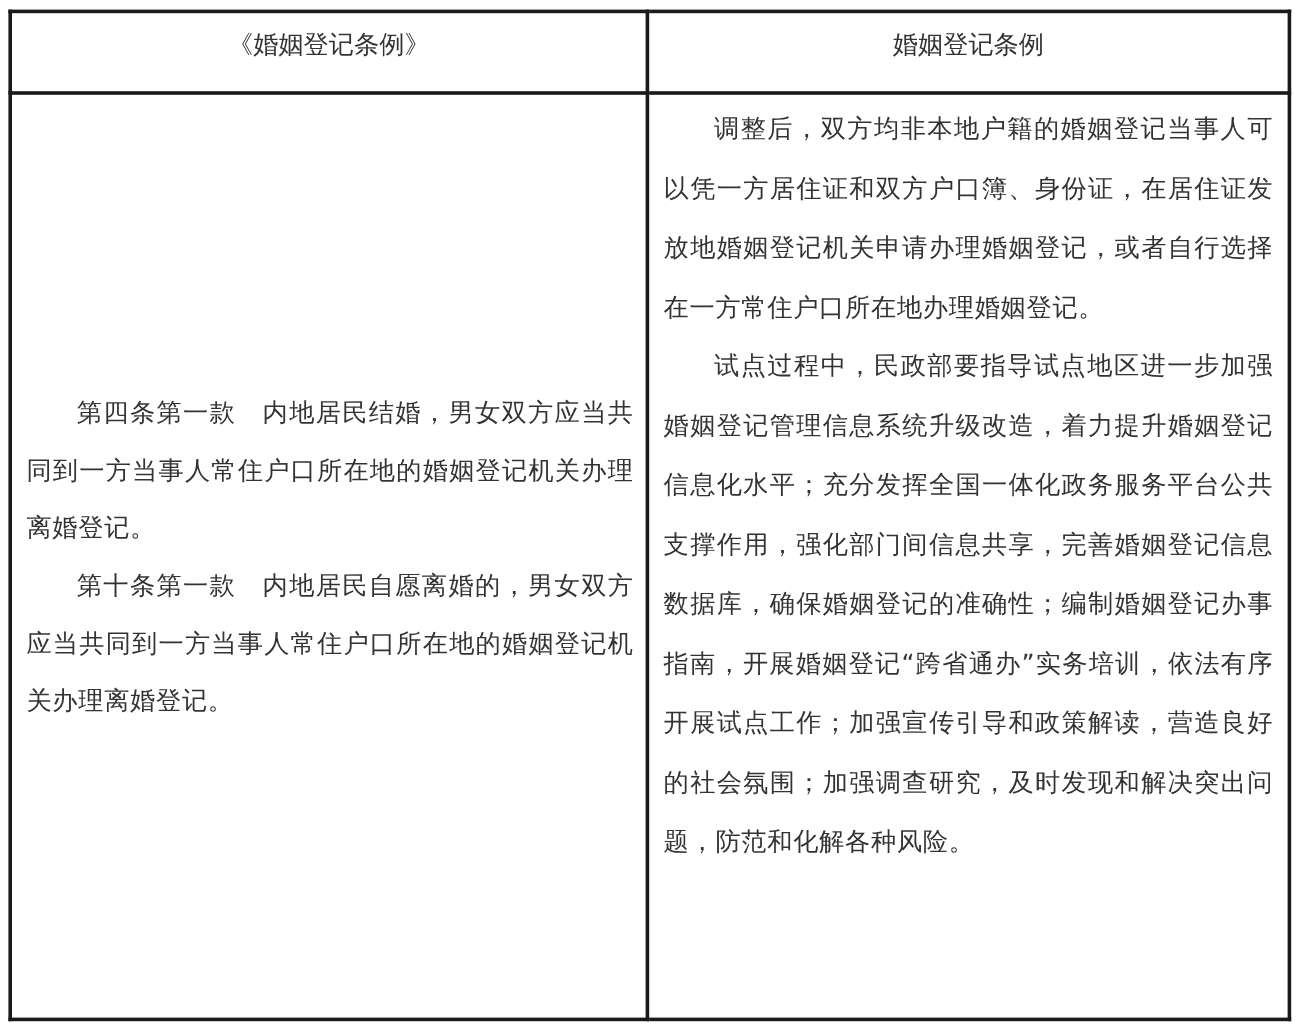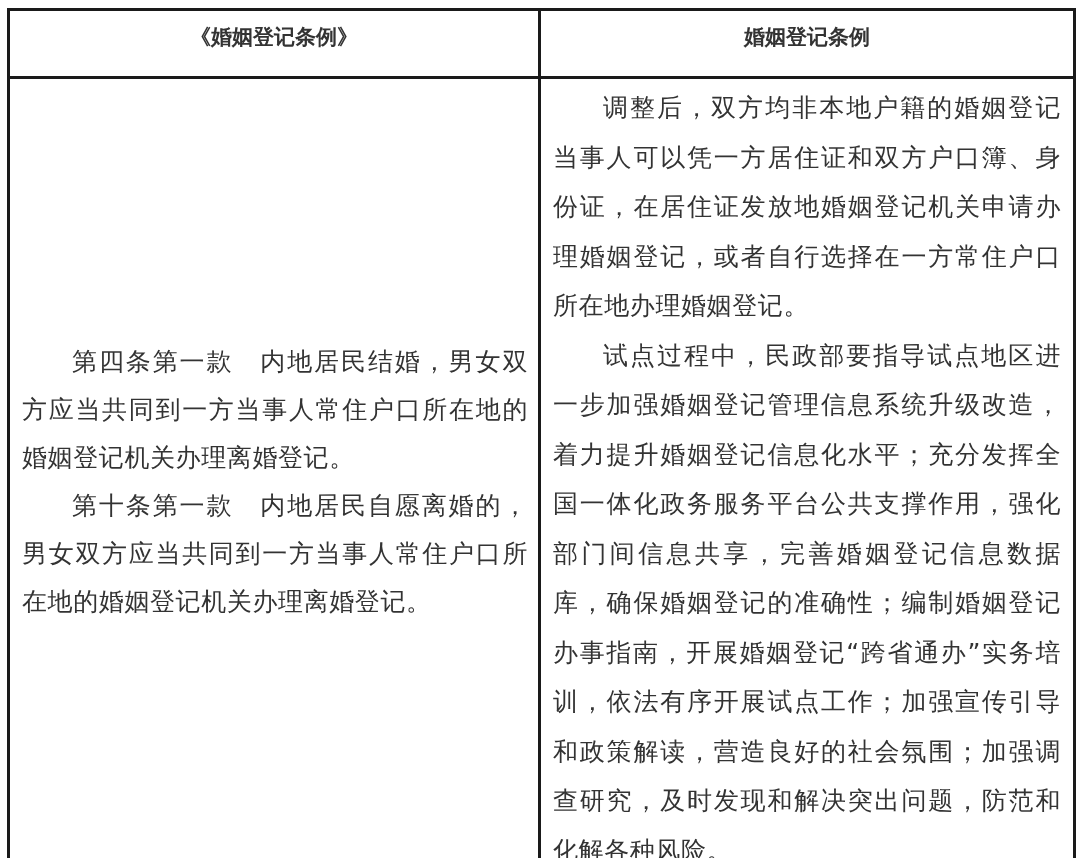--- a/index.html
+++ b/index.html
@@ -24,40 +24,40 @@
       border-collapse: collapse;
       table-layout: fixed;
     }
     .doc-table td, .doc-table th {
       border: 3px solid #1a1a1a;
       padding: 0;
       vertical-align: top;
     }
     .doc-table th {
       height: 68px;
-      font-weight: bold;
+      font-weight: normal;
       font-size: 21px;
       color: #333333;
       text-align: center;
       vertical-align: top;
       padding-top: 12px;
       box-sizing: border-box;
     }
     .col-left { width: 531px; }
     .col-right { width: 535px; }
     .cell-left {
       vertical-align: middle !important;
       padding: 0 10px 0 12px !important;
     }
     .cell-right {
       padding: 4px 12px 10px 12px !important;
     }
     .para {
       margin: 0;
-      font-size: 25px;
+      font-size: 21px;
       line-height: 49.5px;
       text-indent: 2em;
       text-align: justify;
       letter-spacing: 0.6px;
       color: #333333;
     }
     .cell-left .para {
       line-height: 48px;
     }
   </style>

